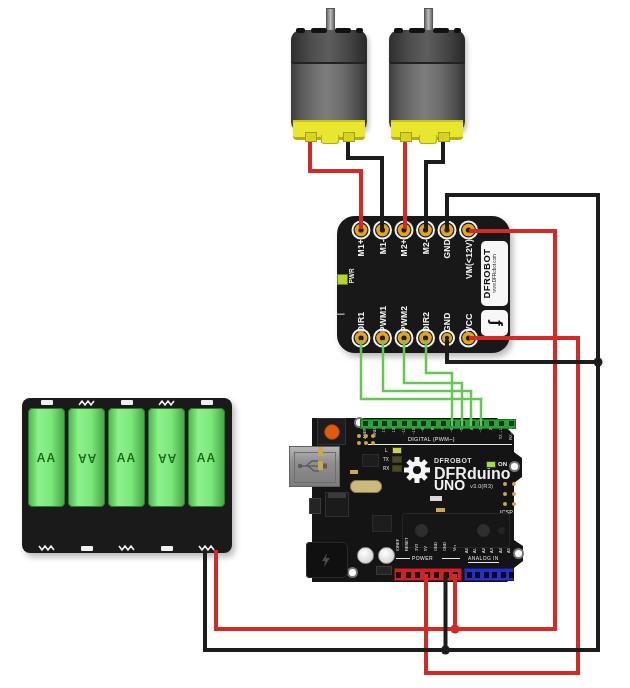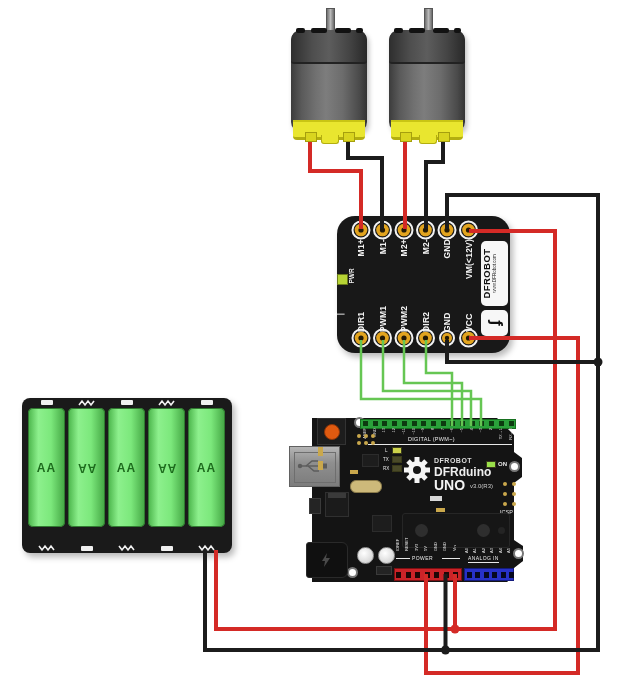--- a/index.html
+++ b/index.html
@@ -23,21 +23,21 @@
   .pwr-lab{position:absolute;left:338px;top:266px;width:26px;height:9px;font-size:6.5px;font-weight:700;color:#eee;transform:rotate(-90deg);text-align:left;line-height:9px;}
   .drv-arrow{position:absolute;left:330px;top:302px;font-size:18px;font-weight:700;color:#fff;line-height:18px;}
   .brandstrip{position:absolute;left:481px;top:241px;width:27px;height:65px;background:#f7f7f7;border-radius:5px;}
   .brandrot{position:absolute;left:462px;top:260px;width:65px;height:27px;transform:rotate(-90deg);text-align:center;color:#101010;}
   .brandrot .b1{font-size:9.5px;font-weight:800;letter-spacing:.4px;line-height:11px;}
   .brandrot .b2{font-size:4.5px;line-height:6px;}
   .logobox{position:absolute;left:481px;top:310px;width:27px;height:26px;background:#f7f7f7;border-radius:5px;color:#101010;font-size:16px;font-weight:800;display:flex;align-items:center;justify-content:center;transform:none;}
   .logobox span{transform:rotate(-90deg);}
   
   #battery{position:absolute;left:22px;top:398px;width:210px;height:155px;background:#1a1a1a;border-radius:8px;box-shadow:3px 4px 6px rgba(0,0,0,.28);}
-  .cell{position:absolute;top:10px;width:37px;height:119px;border-radius:5px;background:linear-gradient(90deg,#49b349 0%,#8df08d 28%,#7ce87c 62%,#42a542 100%);box-shadow:inset 0 0 0 1px #2f7a2f;display:flex;align-items:center;justify-content:center;}
+  .cell{position:absolute;top:10px;width:37px;height:99px;border-radius:5px;background:linear-gradient(90deg,#49b349 0%,#8df08d 28%,#7ce87c 62%,#42a542 100%);box-shadow:inset 0 0 0 1px #2f7a2f;display:flex;align-items:center;justify-content:center;}
   .cell .aa{font-size:12px;font-weight:700;color:#1d6b1d;letter-spacing:1px;}
   .cell.flip .aa{transform:rotate(180deg);}
   .flatc{position:absolute;width:12px;height:5px;background:#f0f0f0;border-radius:1px;}
   .springc{position:absolute;width:18px;height:8px;}
   
   #arduino{position:absolute;left:312px;top:418px;width:211px;height:164px;background:#141414;box-shadow:3px 4px 6px rgba(0,0,0,.28);clip-path:polygon(0 0,185px 0,202px 17px,202px 34px,210px 40px,210px 59px,202px 65px,202px 122px,211px 128px,211px 143px,202px 150px,202px 157px,195px 164px,0 164px);}
   .hole{position:absolute;width:11px;height:11px;border-radius:50%;background:#fff;border:2px solid #777;box-sizing:border-box;}
   .dheader{position:absolute;left:360px;top:419px;width:156px;height:10px;background:#2aa13a;border:1px solid #17701f;box-sizing:border-box;}
   .dhole{position:absolute;top:1px;width:5px;height:5px;background:#0d3b10;}
   .dlab{position:absolute;width:16px;height:12px;font-size:4px;color:#ddd;transform:rotate(-90deg);text-align:right;line-height:12px;white-space:nowrap;}
@@ -61,21 +61,21 @@
   .pheader{position:absolute;left:394px;top:568px;width:68px;height:13px;background:#cc2328;border:1px solid #7d1013;box-sizing:border-box;}
   .aheader{position:absolute;left:464px;top:568px;width:50px;height:13px;background:#2731c8;border:1px solid #141b7d;box-sizing:border-box;}
   .phole{position:absolute;top:3px;width:5px;height:6px;background:#200606;}
   .ahole{position:absolute;top:3px;width:5px;height:6px;background:#06081f;}
   .plab{position:absolute;width:20px;height:10px;font-size:4px;color:#e8e8e8;transform:rotate(-90deg);text-align:left;line-height:10px;white-space:nowrap;}
   .seclab{position:absolute;font-size:5px;color:#e8e8e8;letter-spacing:.4px;}
   .smd{position:absolute;background:#caa84c;}
   .smdb{position:absolute;background:#242424;border:1px solid #3a3a3a;box-sizing:border-box;}
   .gearwrap{position:absolute;left:402px;top:455px;width:30px;height:30px;}
   .brand-sm{position:absolute;left:434px;top:457px;font-size:7px;font-weight:700;color:#ddd;letter-spacing:.5px;}
-  .brand-md{position:absolute;left:434px;top:465px;font-size:12px;font-weight:700;color:#eee;}
+  .brand-md{position:absolute;left:434px;top:465px;font-size:16px;font-weight:700;color:#eee;}
   .brand-lg{position:absolute;left:434px;top:477px;font-size:14px;font-weight:800;color:#f3f3f3;}
   .brand-ver{position:absolute;left:470px;top:483px;font-size:6px;color:#ccc;}
   .onlab{position:absolute;left:498px;top:461px;font-size:6px;color:#e8e8e8;font-weight:700;}
   .icsplab{position:absolute;left:500px;top:509px;font-size:5.5px;color:#e8e8e8;}
 </style>
 </head>
 <body>
 
 <div id="stage">
 

